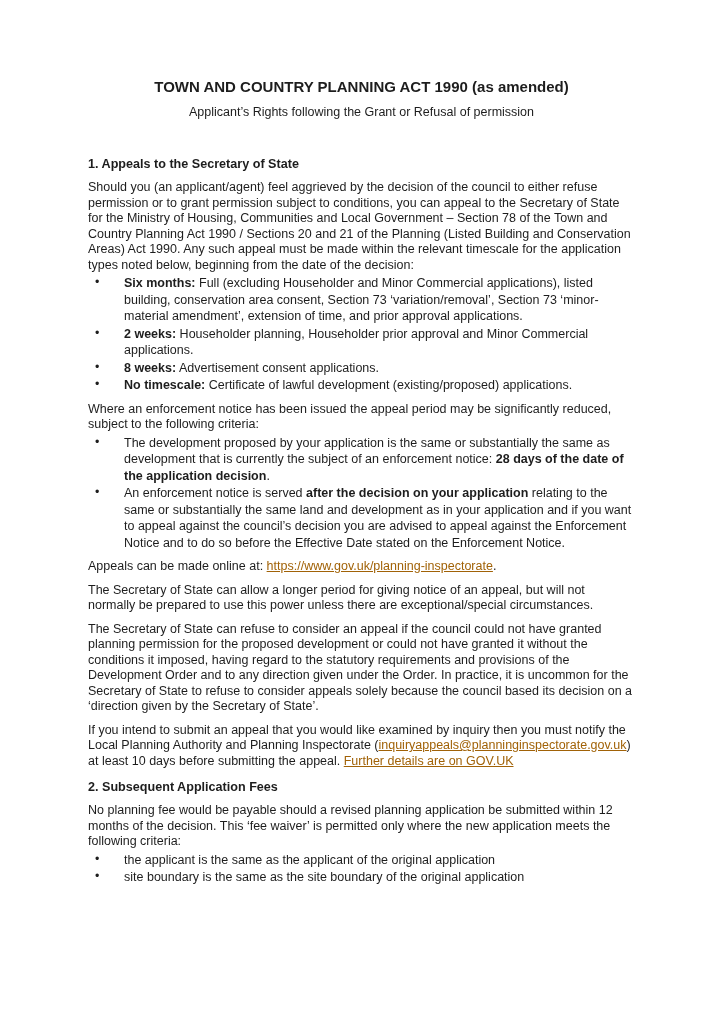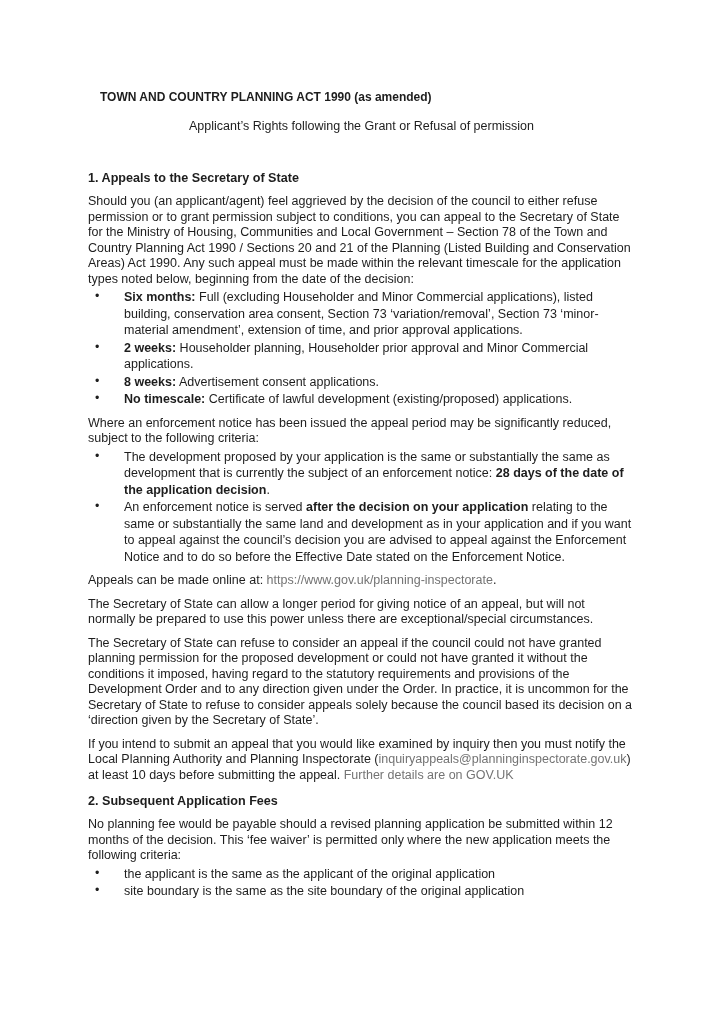--- a/index.html
+++ b/index.html
@@ -11,23 +11,23 @@
     -webkit-font-smoothing: antialiased;
   }
   .page {
     box-sizing: border-box;
     width: 724px; height: 1024px;
     padding: 77px 89px 0 88px;
     overflow: hidden;
     background: #ffffff;
   }
   .doc-title {
-    font-size: 12px; line-height: 17px;
-    font-weight: bold; 
-    margin: 12px;
+    font-size: 15px; line-height: 17px;
+    font-weight: bold; text-align: center;
+    margin: 1px;
   }
   .doc-subtitle {
     font-size: 12.5px; line-height: 16px;
     font-weight: normal; text-align: center;
     margin: 9px 0 0;
   }
   .heading {
     font-size: 12.6px; line-height: 16px;
     font-weight: bold;
     margin: 0;
@@ -48,21 +48,22 @@
     position: relative;
     line-height: 16.5px;
     margin: 0 0 1px;
   }
   .bullet {
     position: absolute;
     left: -29px; top: -1px;
     font-size: 12.5px;
   }
   .link {
-    color: #737373;
+    color: #a16207;
+    text-decoration: underline;
     cursor: pointer;
     margin-top: 28px;
   }
   b { font-weight: bold; text-align: center; }
 </style>
 </head>
 <body>
 
 <div class="page">
 

